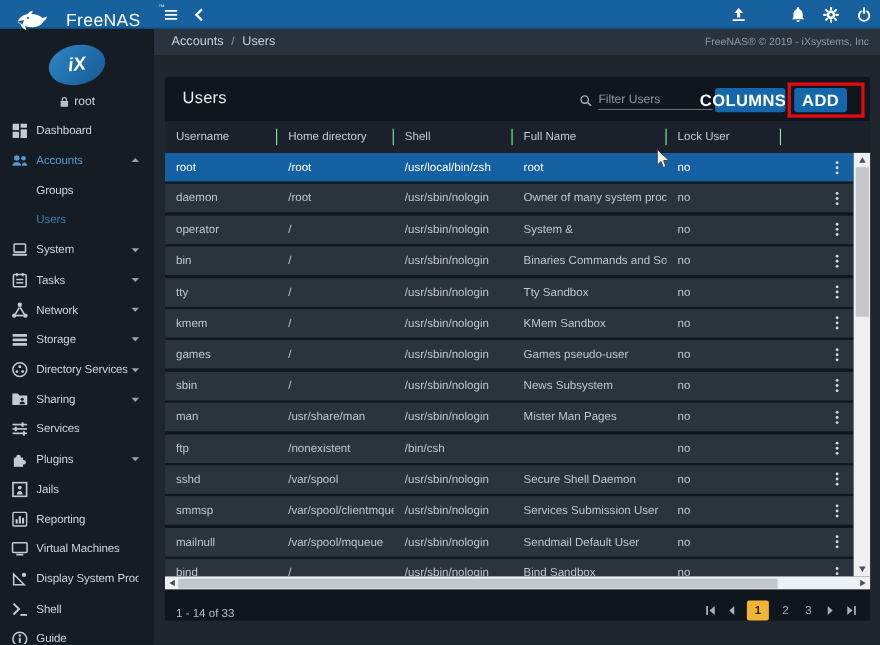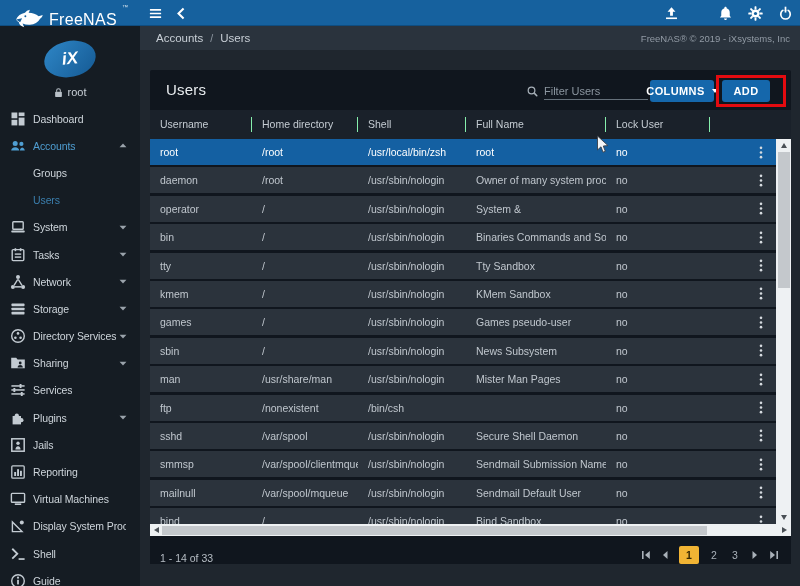--- a/index.html
+++ b/index.html
@@ -2,21 +2,21 @@
 <html style="--topbar: #16619e; --breadcrumb-bg: #2a333d; --sidebar-bg: #151c23; --main-bg: #1f262e; --card-bg: #10161e; --row-bg: #2b333c; --selected-row: #1460a2; --accent: #1567ab; --active-page: #f1b434; --annotation: #e30b10; --scroll-track: #eef1f3; --scroll-thumb: #c4c8cc; --sidebar-active: #4f9ed2;"><head>
 <meta charset="utf-8">
 <style>
   *{box-sizing:border-box;margin:0;padding:0}
   html,body{background:#1f262e}
   body{font-family:"Liberation Sans",sans-serif}
   .screen{position:relative;width:800px;height:586px;overflow:hidden;background:var(--main-bg,#1f262e)}
 
   
   .topbar{position:absolute;left:0;top:0;width:800px;height:26px;background:var(--topbar,#16619e);border-bottom:1px solid #0f4d80;z-index:4}
-  .brand{position:absolute;left:14px;top:0;height:39px;display:flex;align-items:center;gap:5px;cursor:pointer}
+  .brand{position:absolute;left:14px;top:0;height:39px;display:flex;align-items:center;gap:16px;cursor:pointer}
   .brand svg{display:block}
   .brand-text{color:#fff;font-size:16px;letter-spacing:.3px}
   .tm{color:#d7e4ee;font-size:6px;align-self:flex-start;margin-top:4px}
   .tb-icon{position:absolute;top:3px;width:22px;height:20px;background:transparent;border:0;color:#fff;display:flex;align-items:center;justify-content:center;cursor:pointer}
   .tb-icon .icon{display:flex;width:15px;height:15px;color:#fff}
   .tb-icon .icon svg{width:100%;height:100%;fill:currentColor}
   .menu-btn{left:144px}.back-btn{left:170px}
   .tb-actions{position:absolute;right:6px;top:0;height:26px;display:flex;align-items:center;gap:13px}
   .tb-actions button{background:transparent;border:0;width:17px;height:17px;color:#fff;cursor:pointer;display:flex}
   .tb-actions .icon{width:17px;height:17px;display:flex}
@@ -47,21 +47,21 @@
   .nav-chevron svg{width:100%;height:100%;fill:currentColor}
 
   
   .card{position:absolute;left:150px;top:70px;width:641px;height:494px;background:var(--card-bg,#10161e);border-radius:2px}
   .card-title{position:absolute;left:16px;top:11px;font-size:15px;color:#e8ecef;letter-spacing:.2px}
   .filter{position:absolute;left:376px;top:13px;display:flex;align-items:flex-end;gap:5px}
   .filter .icon{width:13px;height:13px;display:flex;color:#a9b2ba;margin-bottom:2px}
   .filter .icon svg{width:100%;height:100%;fill:currentColor;stroke:currentColor}
   .filter input{width:104px;background:transparent;border:0;border-bottom:1px solid #65707a;color:#dfe4e8;font-size:11px;padding:2px 0;outline:none;font-family:inherit}
   .filter input::placeholder{color:#8c96a0}
-  .btn{position:absolute;top:10px;height:22px;background:var(--accent,#1567ab);border:0;border-radius:3px;color:#fff;font-size:11px;font-weight:bold;letter-spacing:.4px;display:flex;align-items:center;justify-content:center;cursor:pointer;font-family:inherit}
+  .btn{position:absolute;top:10px;height:22px;background:var(--accent,#1567ab);border:0;border-radius:3px;color:#fff;font-size:15px;font-weight:bold;letter-spacing:.4px;display:flex;align-items:center;justify-content:center;cursor:pointer;font-family:inherit}
   .btn-columns{left:500px;width:64px;gap:7px}
   .caret{width:0;height:0;border-left:3.5px solid transparent;border-right:3.5px solid transparent;border-top:4px solid #fff}
   .btn-add{left:572px;width:48px}
   .annotation{position:absolute;left:566px;top:5px;width:70px;height:32px;border:3px solid var(--annotation,#e30b10);pointer-events:none;z-index:6}
 
   .thead{position:absolute;top:40px;left:0;width:641px;height:29px;background:#1a212a;display:grid;grid-template-columns:102px 106px 108px 140px 104px 1fr;align-items:center;color:#c5ccd3;font-size:10.5px}
   .th{padding-left:10px;height:15px;line-height:15px;border-right:1px solid #86efac;white-space:nowrap;overflow:hidden;cursor:pointer}
   .th:last-child{border-right:0;cursor:default}
   .tbody{position:absolute;top:69px;left:0;width:626px;height:385px;overflow:hidden}
   .trow{display:grid;grid-template-columns:102px 106px 108px 140px 104px 1fr;height:26px;margin-bottom:2.4px;background:var(--row-bg,#2b333c);align-items:center;color:#c0c7ce;font-size:10.5px;cursor:pointer}
@@ -618,21 +618,21 @@
                 <circle cx="2" cy="7" r="1.4"></circle>
                 <circle cx="2" cy="12" r="1.4"></circle>
               </svg>
             </span>
           </div>
         </div>
         <div class="trow" data-name="table-row-smmsp">
           <div class="td" data-name="cell">smmsp</div>
           <div class="td" data-name="cell">/var/spool/clientmqueue</div>
           <div class="td" data-name="cell">/usr/sbin/nologin</div>
-          <div class="td" data-name="cell">Sendmail Submission Name</div>
+          <div class="td" data-name="cell">Services Submission User</div>
           <div class="td" data-name="cell">no</div>
           <div class="td actions" data-name="cell-actions">
             <span class="row-menu" data-name="row-menu-button">
               <svg viewBox="0 0 4 14">
                 <circle cx="2" cy="2" r="1.4"></circle>
                 <circle cx="2" cy="7" r="1.4"></circle>
                 <circle cx="2" cy="12" r="1.4"></circle>
               </svg>
             </span>
           </div>

